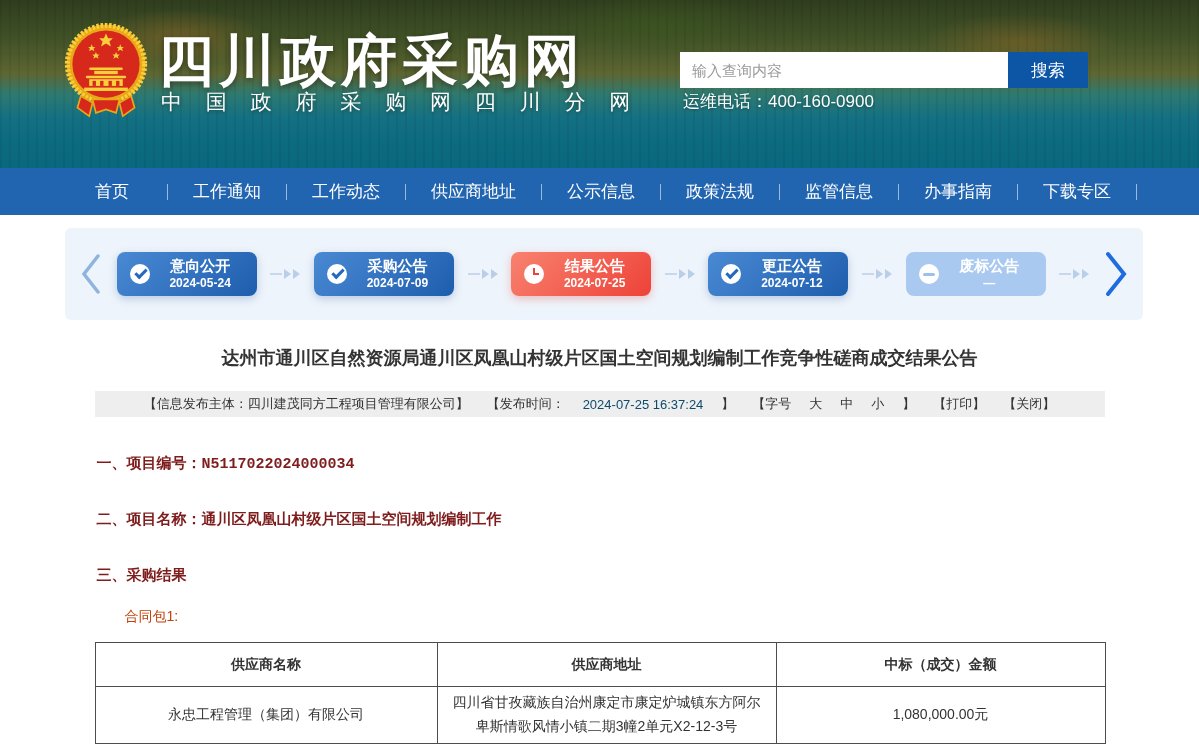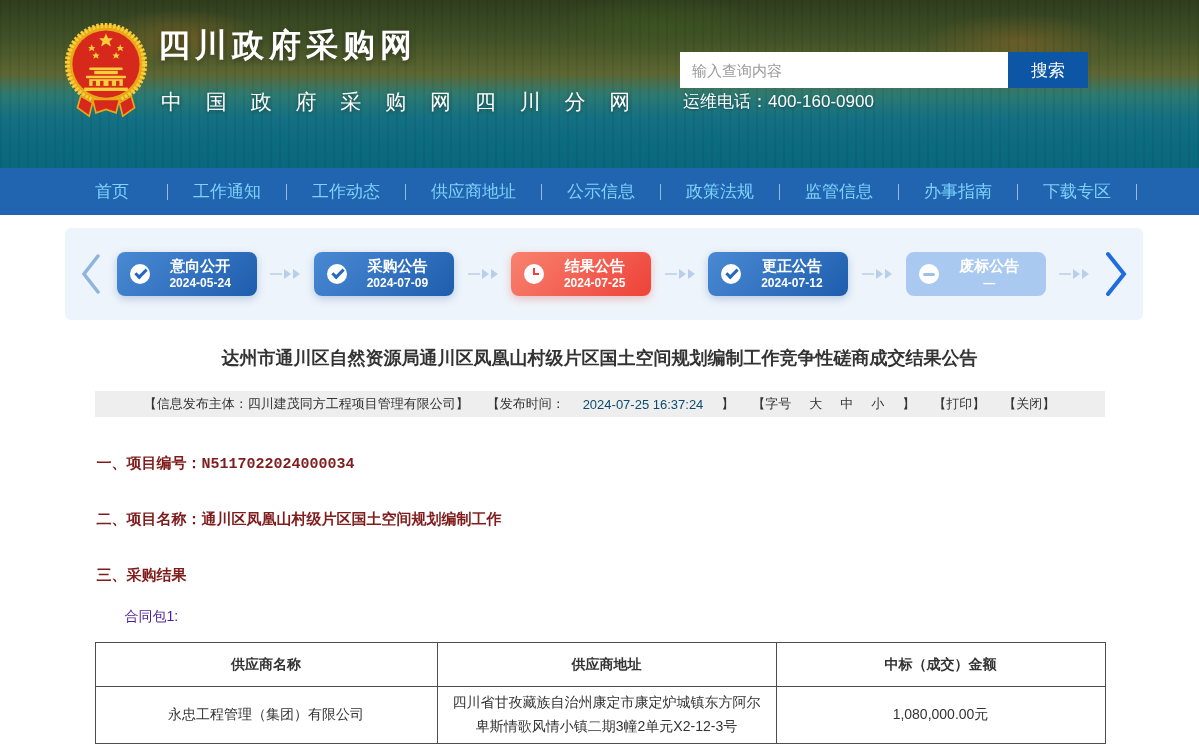--- a/index.html
+++ b/index.html
@@ -18,21 +18,21 @@
                       #2e7a70 56%, #147083 70%, #0d6b80 84%, #0a687e 100%);
   }
   .banner::after{ 
     content:""; position:absolute; inset:0;
     background:repeating-linear-gradient(90deg, rgba(0,0,0,.06) 0 2px, transparent 2px 9px);
     pointer-events:none;
   }
   .emblem{ position:absolute; left:64px; top:20px; width:84px; height:110px; z-index:2; }
   .site-title{
     position:absolute; left:158px; top:24px; z-index:2;
-    font-size:32px; font-weight:bold; color:#fff; letter-spacing:5px;
+    font-size:56px; font-weight:bold; color:#fff; letter-spacing:5px;
     text-shadow:0 2px 6px rgba(0,0,0,.4);
   }
   .site-subtitle{
     position:absolute; left:161px; top:88px; z-index:2;
     font-size:21px; color:#fff; letter-spacing:9px;
     text-shadow:0 1px 4px rgba(0,0,0,.4);
   }
   .search-row{ position:absolute; left:680px; top:52px; display:flex; z-index:2; }
   .search-input{
     width:328px; height:36px; border:0; outline:none; background:#fff;
@@ -43,21 +43,21 @@
     width:80px; height:36px; border:0; background:#0d56a6; color:#fff;
     font-size:17px; cursor:pointer;
   }
   .hotline{
     position:absolute; left:683px; top:90px; z-index:2;
     color:#fff; font-size:17px; text-shadow:0 1px 3px rgba(0,0,0,.35);
   }
 
   
   .nav{ width:100%; height:47px; background:#2164b0; display:flex; align-items:center; padding-left:95px; }
-  .nav-item{ color:#7dd3fc; font-size:17px; padding:0 25px; cursor:pointer; white-space:nowrap; }
+  .nav-item{ color:#ffffff; font-size:17px; padding:0 25px; cursor:pointer; white-space:nowrap; }
   .nav-item:first-child{ padding-left:0; padding-right:38px; }
   .nav-sep{ width:1px; height:16px; background:rgba(255,255,255,.55); }
 
   
   .strip{
     margin:13px 0 0 65px; width:1078px; height:92px; background:#eef4fb; border-radius:6px;
     display:flex; align-items:center; padding:0 14px;
   }
   .chev{ flex:none; cursor:pointer; }
   .flow{ flex:1; display:flex; align-items:center; justify-content:space-evenly; }
@@ -90,21 +90,21 @@
     margin-top:26px; text-align:center; font-size:18px; font-weight:bold; color:#333;
   }
   .meta-bar{
     margin-top:21px; height:26px; background:#eee; display:flex; align-items:center; justify-content:center;
     font-size:13px; color:#333; gap:18px; white-space:nowrap;
   }
   .meta-bar .red{ color:#0c4a6e; }
   .meta-link{ cursor:pointer; }
   .section{ margin-top:37px; font-size:15px; font-weight:bold; color:#7f1d1d; padding-left:2px; }
   .section .num-val{ font-family:"Liberation Mono","DejaVu Sans Mono",monospace; font-size:15px; }
-  .pkg{ margin:23px 0 16px 30px; font-size:14px; color:#4c1d95; }
+  .pkg{ margin:23px 0 16px 30px; font-size:14px; color:#c2410c; }
   table.result{ width:1010px; margin-top:16px; border-collapse:collapse; table-layout:fixed; }
   table.result th, table.result td{ border:1px solid #4d4d4d; text-align:center; font-size:14px; color:#333; }
   table.result th{ height:44px; font-weight:bold;margin-top:32px; }
   table.result td{ height:52px; padding:4px 10px; line-height:1.7; }
   td.amount{ text-align:right; }
 </style>
 </head>
 <body>
 
 <div class="page">

